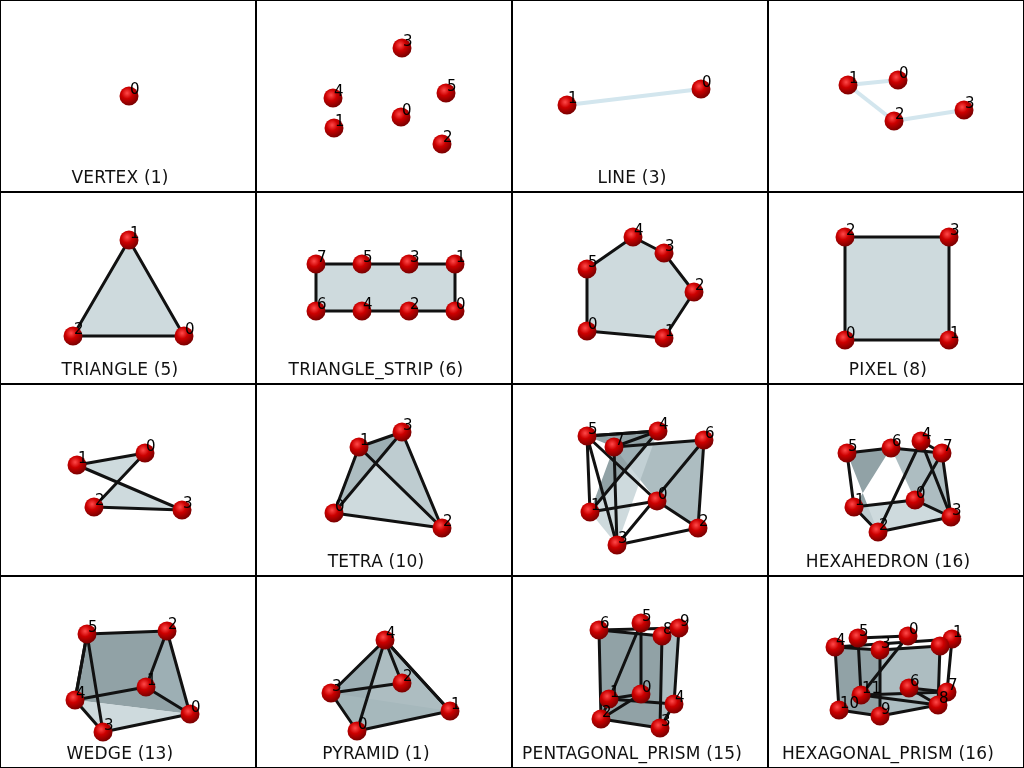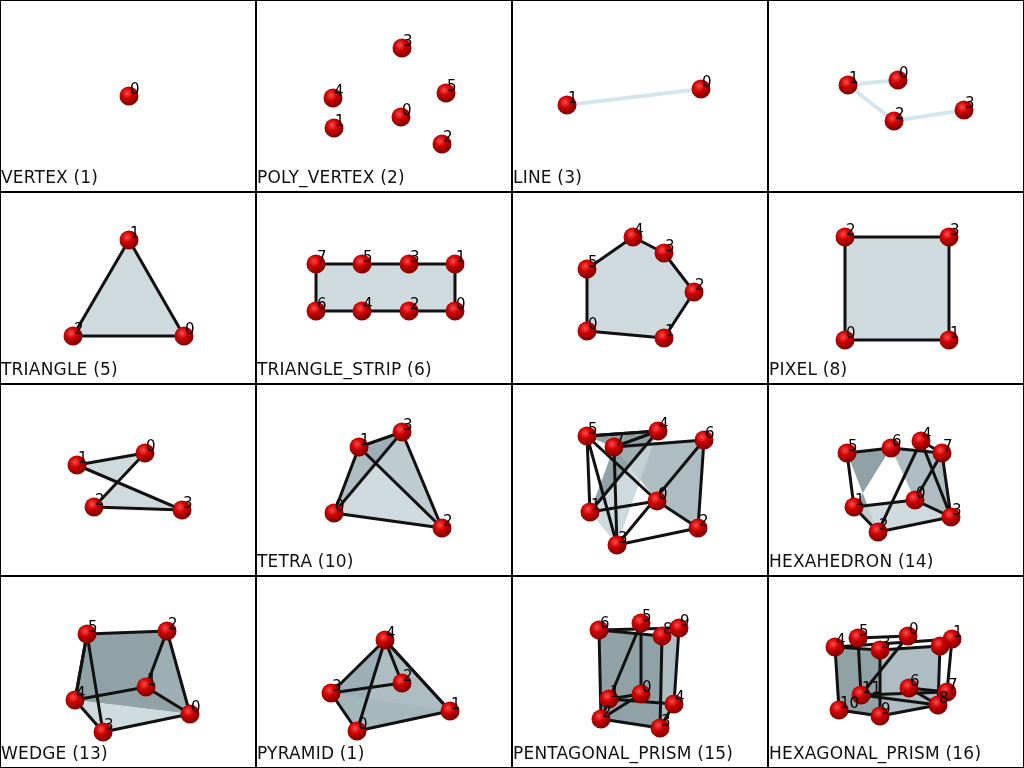--- a/index.html
+++ b/index.html
@@ -1,20 +1,20 @@
 <!DOCTYPE html>
 <html><head>
 <meta charset="utf-8">
 <style>
   html, body { margin: 0; padding: 0; background: #ffffff; }
   body { width: 1024px; height: 768px; overflow: hidden; font-family: "DejaVu Sans", sans-serif; }
   .grid { position: absolute; left: 0; top: 0; width: 1024px; height: 768px; }
   .panel { position: absolute; width: 256px; height: 192px; box-sizing: border-box; border: 1px solid #000; background: #fff; }
   .panel svg { position: absolute; left: 0; top: 0; width: 256px; height: 192px; }
-  .caption { position: absolute; left: 0; right: 16px; bottom: 4px; text-align: left; font-size: 17px; color: #111; letter-spacing: 0.2px; white-space: nowrap; }
+  .caption { position: absolute; left: 0; right: 16px; bottom: 4px; text-align: center; font-size: 17px; color: #111; letter-spacing: 0.2px; white-space: nowrap; }
   .vlabel { font-family: "DejaVu Sans", sans-serif; font-size: 15px; fill: #000; }
 </style>
 </head>
 <body>
 
 <div class="grid" id="grid">
     <div class="panel" style="left: 0px; top: 0px;">
     <svg xmlns="http://www.w3.org/2000/svg">
         <g>
           <circle cx="128" cy="95" r="9.5" fill="url(#sph)"></circle>
@@ -43,21 +43,20 @@
         </g>
         <g>
           <circle cx="77" cy="127" r="9.5" fill="url(#sph)"></circle>
           <text x="78" y="125" class="vlabel">1</text>
         </g>
         <g>
           <circle cx="185" cy="143" r="9.5" fill="url(#sph)"></circle>
           <text x="186" y="141" class="vlabel">2</text>
         </g>
       </svg>
-    <div class="caption">POLY_VERTEX (2)</div>
   </div>
     <div class="panel" style="left: 512px; top: 0px;">
     <svg xmlns="http://www.w3.org/2000/svg">
         <line x1="54" y1="104" x2="188" y2="88" stroke="#d3e6ee" stroke-width="4"></line>
         <g>
           <circle cx="54" cy="104" r="9.5" fill="url(#sph)"></circle>
           <text x="55" y="102" class="vlabel">1</text>
         </g>
         <g>
           <circle cx="188" cy="88" r="9.5" fill="url(#sph)"></circle>
@@ -364,21 +363,21 @@
         </g>
         <g>
           <circle cx="109" cy="147" r="9.5" fill="url(#sph)"></circle>
           <text x="110" y="145" class="vlabel">2</text>
         </g>
         <g>
           <circle cx="182" cy="132" r="9.5" fill="url(#sph)"></circle>
           <text x="183" y="130" class="vlabel">3</text>
         </g>
       </svg>
-    <div class="caption">HEXAHEDRON (14)</div>
+    <div class="caption">HEXAHEDRON (16)</div>
   </div>
     <div class="panel" style="left: 0px; top: 576px;">
     <svg xmlns="http://www.w3.org/2000/svg">
         <polygon points="86,57 166,54 189,137 74,123" fill="#7e9296" fill-opacity="0.85"></polygon>
         <polygon points="166,54 145,110 189,137" fill="#9fb2b6" fill-opacity="0.85"></polygon>
         <polygon points="74,123 102,155 189,137" fill="#c5d3d7" fill-opacity="0.85"></polygon>
         <line x1="86" y1="57" x2="166" y2="54" stroke="#111111" stroke-width="3" stroke-linecap="round"></line>
         <line x1="166" y1="54" x2="189" y2="137" stroke="#111111" stroke-width="3" stroke-linecap="round"></line>
         <line x1="189" y1="137" x2="102" y2="155" stroke="#111111" stroke-width="3" stroke-linecap="round"></line>
         <line x1="102" y1="155" x2="74" y2="123" stroke="#111111" stroke-width="3" stroke-linecap="round"></line>

